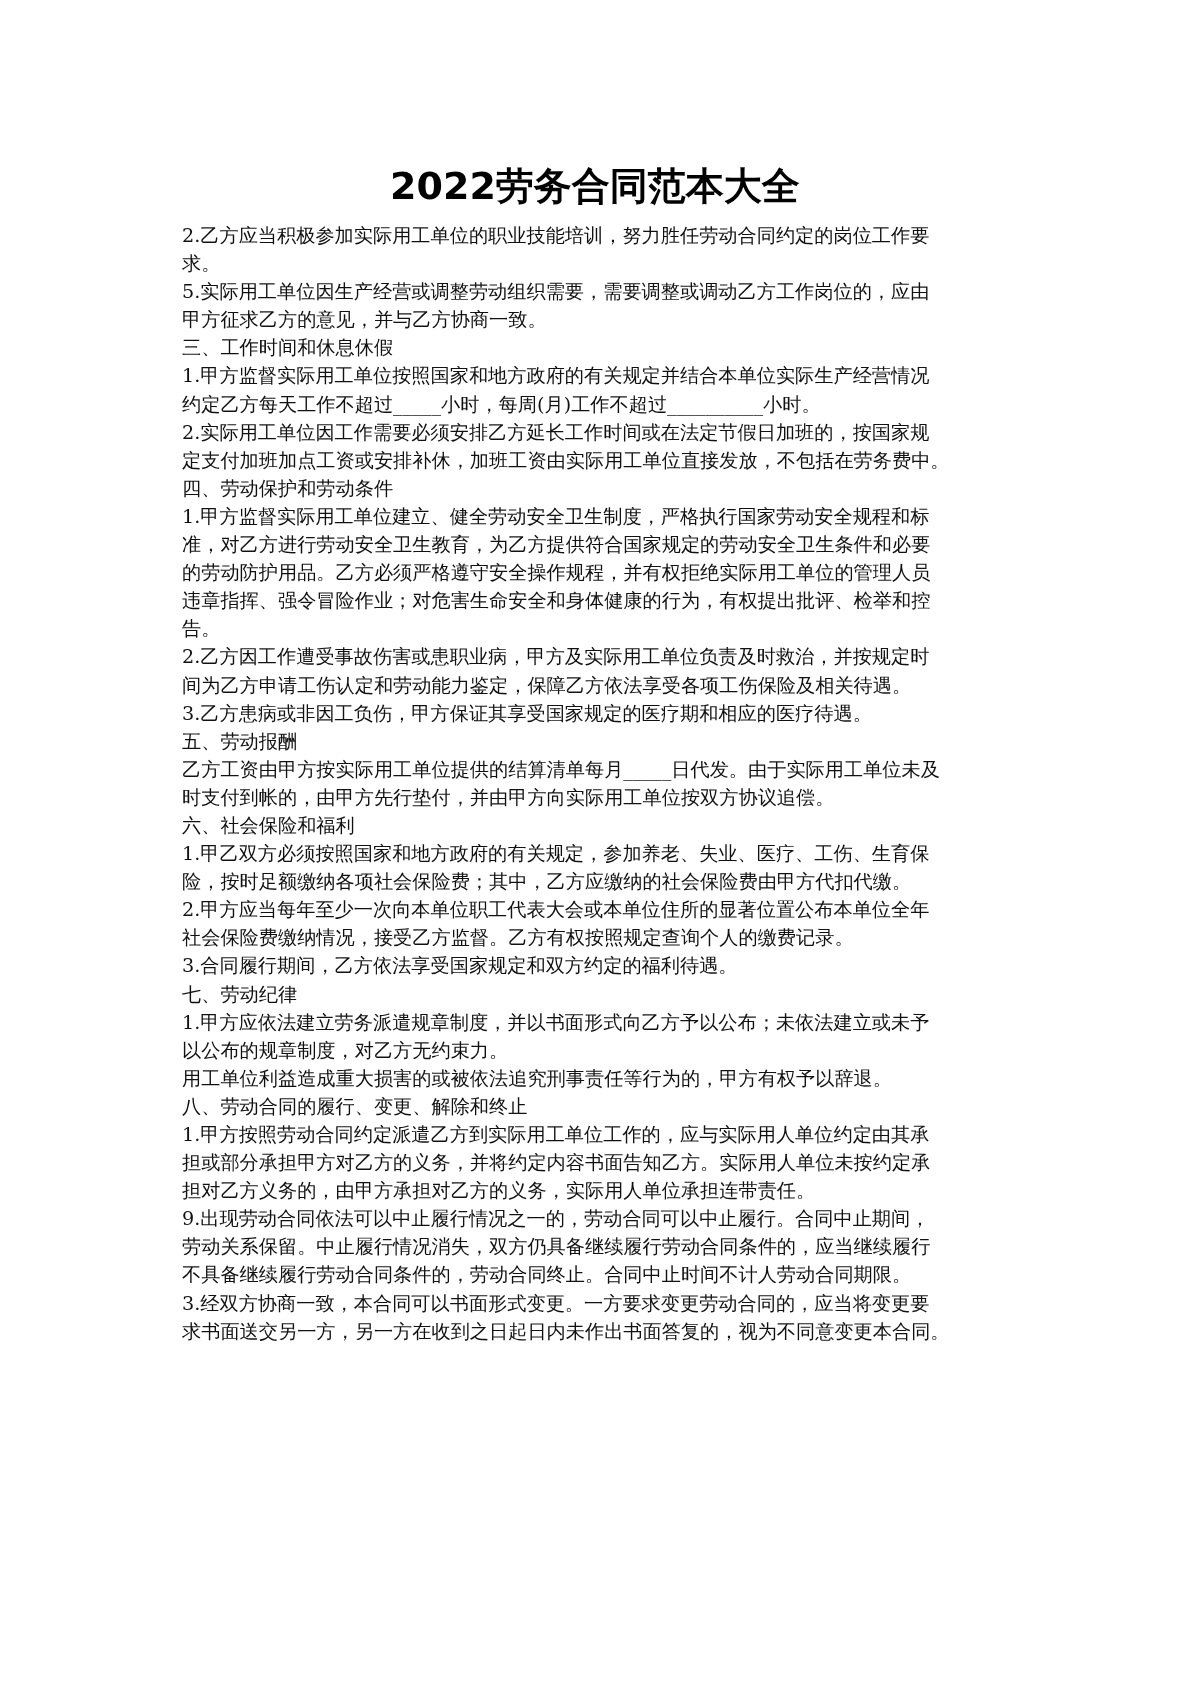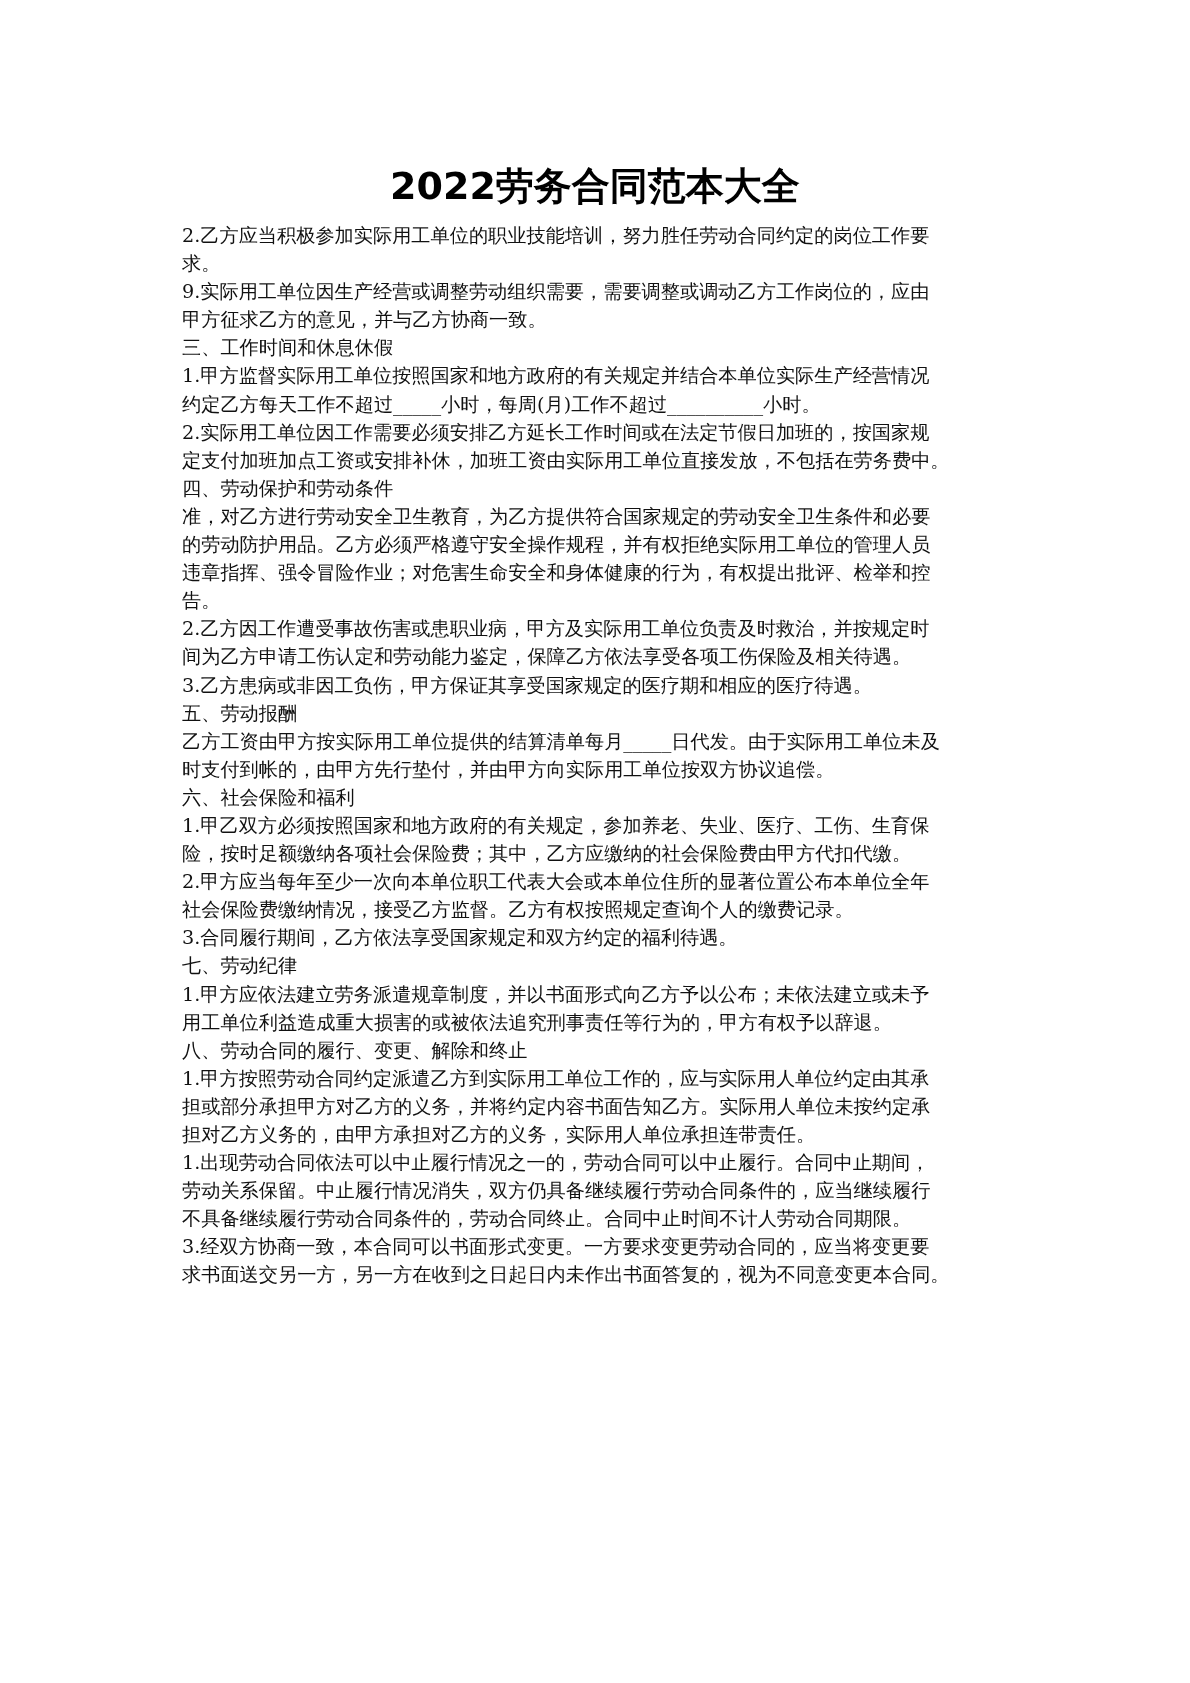--- a/index.html
+++ b/index.html
@@ -19,50 +19,52 @@
   .line { white-space: nowrap; display: block; height: 28.1px; }
 </style>
 </head>
 <body>
 
 <div class="page">
   <div class="title">2022劳务合同范本大全</div>
   <div class="body-text">
     <span class="line">2.乙方应当积极参加实际用工单位的职业技能培训，努力胜任劳动合同约定的岗位工作要</span>
     <span class="line">求。</span>
-    <span class="line">9.实际用工单位因生产经营或调整劳动组织需要，需要调整或调动乙方工作岗位的，应由</span>
+    <span class="line">5.实际用工单位因生产经营或调整劳动组织需要，需要调整或调动乙方工作岗位的，应由</span>
     <span class="line">甲方征求乙方的意见，并与乙方协商一致。</span>
     <span class="line">三、工作时间和休息休假</span>
     <span class="line">1.甲方监督实际用工单位按照国家和地方政府的有关规定并结合本单位实际生产经营情况</span>
     <span class="line">约定乙方每天工作不超过_____小时，每周(月)工作不超过__________小时。</span>
     <span class="line">2.实际用工单位因工作需要必须安排乙方延长工作时间或在法定节假日加班的，按国家规</span>
     <span class="line">定支付加班加点工资或安排补休，加班工资由实际用工单位直接发放，不包括在劳务费中。</span>
     <span class="line">四、劳动保护和劳动条件</span>
+    <span class="line">1.甲方监督实际用工单位建立、健全劳动安全卫生制度，严格执行国家劳动安全规程和标</span>
     <span class="line">准，对乙方进行劳动安全卫生教育，为乙方提供符合国家规定的劳动安全卫生条件和必要</span>
     <span class="line">的劳动防护用品。乙方必须严格遵守安全操作规程，并有权拒绝实际用工单位的管理人员</span>
     <span class="line">违章指挥、强令冒险作业；对危害生命安全和身体健康的行为，有权提出批评、检举和控</span>
     <span class="line">告。</span>
     <span class="line">2.乙方因工作遭受事故伤害或患职业病，甲方及实际用工单位负责及时救治，并按规定时</span>
     <span class="line">间为乙方申请工伤认定和劳动能力鉴定，保障乙方依法享受各项工伤保险及相关待遇。</span>
     <span class="line">3.乙方患病或非因工负伤，甲方保证其享受国家规定的医疗期和相应的医疗待遇。</span>
     <span class="line">五、劳动报酬</span>
     <span class="line">乙方工资由甲方按实际用工单位提供的结算清单每月_____日代发。由于实际用工单位未及</span>
     <span class="line">时支付到帐的，由甲方先行垫付，并由甲方向实际用工单位按双方协议追偿。</span>
     <span class="line">六、社会保险和福利</span>
     <span class="line">1.甲乙双方必须按照国家和地方政府的有关规定，参加养老、失业、医疗、工伤、生育保</span>
     <span class="line">险，按时足额缴纳各项社会保险费；其中，乙方应缴纳的社会保险费由甲方代扣代缴。</span>
     <span class="line">2.甲方应当每年至少一次向本单位职工代表大会或本单位住所的显著位置公布本单位全年</span>
     <span class="line">社会保险费缴纳情况，接受乙方监督。乙方有权按照规定查询个人的缴费记录。</span>
     <span class="line">3.合同履行期间，乙方依法享受国家规定和双方约定的福利待遇。</span>
     <span class="line">七、劳动纪律</span>
     <span class="line">1.甲方应依法建立劳务派遣规章制度，并以书面形式向乙方予以公布；未依法建立或未予</span>
+    <span class="line">以公布的规章制度，对乙方无约束力。</span>
     <span class="line">用工单位利益造成重大损害的或被依法追究刑事责任等行为的，甲方有权予以辞退。</span>
     <span class="line">八、劳动合同的履行、变更、解除和终止</span>
     <span class="line">1.甲方按照劳动合同约定派遣乙方到实际用工单位工作的，应与实际用人单位约定由其承</span>
     <span class="line">担或部分承担甲方对乙方的义务，并将约定内容书面告知乙方。实际用人单位未按约定承</span>
     <span class="line">担对乙方义务的，由甲方承担对乙方的义务，实际用人单位承担连带责任。</span>
-    <span class="line">1.出现劳动合同依法可以中止履行情况之一的，劳动合同可以中止履行。合同中止期间，</span>
+    <span class="line">9.出现劳动合同依法可以中止履行情况之一的，劳动合同可以中止履行。合同中止期间，</span>
     <span class="line">劳动关系保留。中止履行情况消失，双方仍具备继续履行劳动合同条件的，应当继续履行</span>
     <span class="line">不具备继续履行劳动合同条件的，劳动合同终止。合同中止时间不计人劳动合同期限。</span>
     <span class="line">3.经双方协商一致，本合同可以书面形式变更。一方要求变更劳动合同的，应当将变更要</span>
     <span class="line">求书面送交另一方，另一方在收到之日起日内未作出书面答复的，视为不同意变更本合同。</span>
   </div>
 </div>
 
 </body></html>

